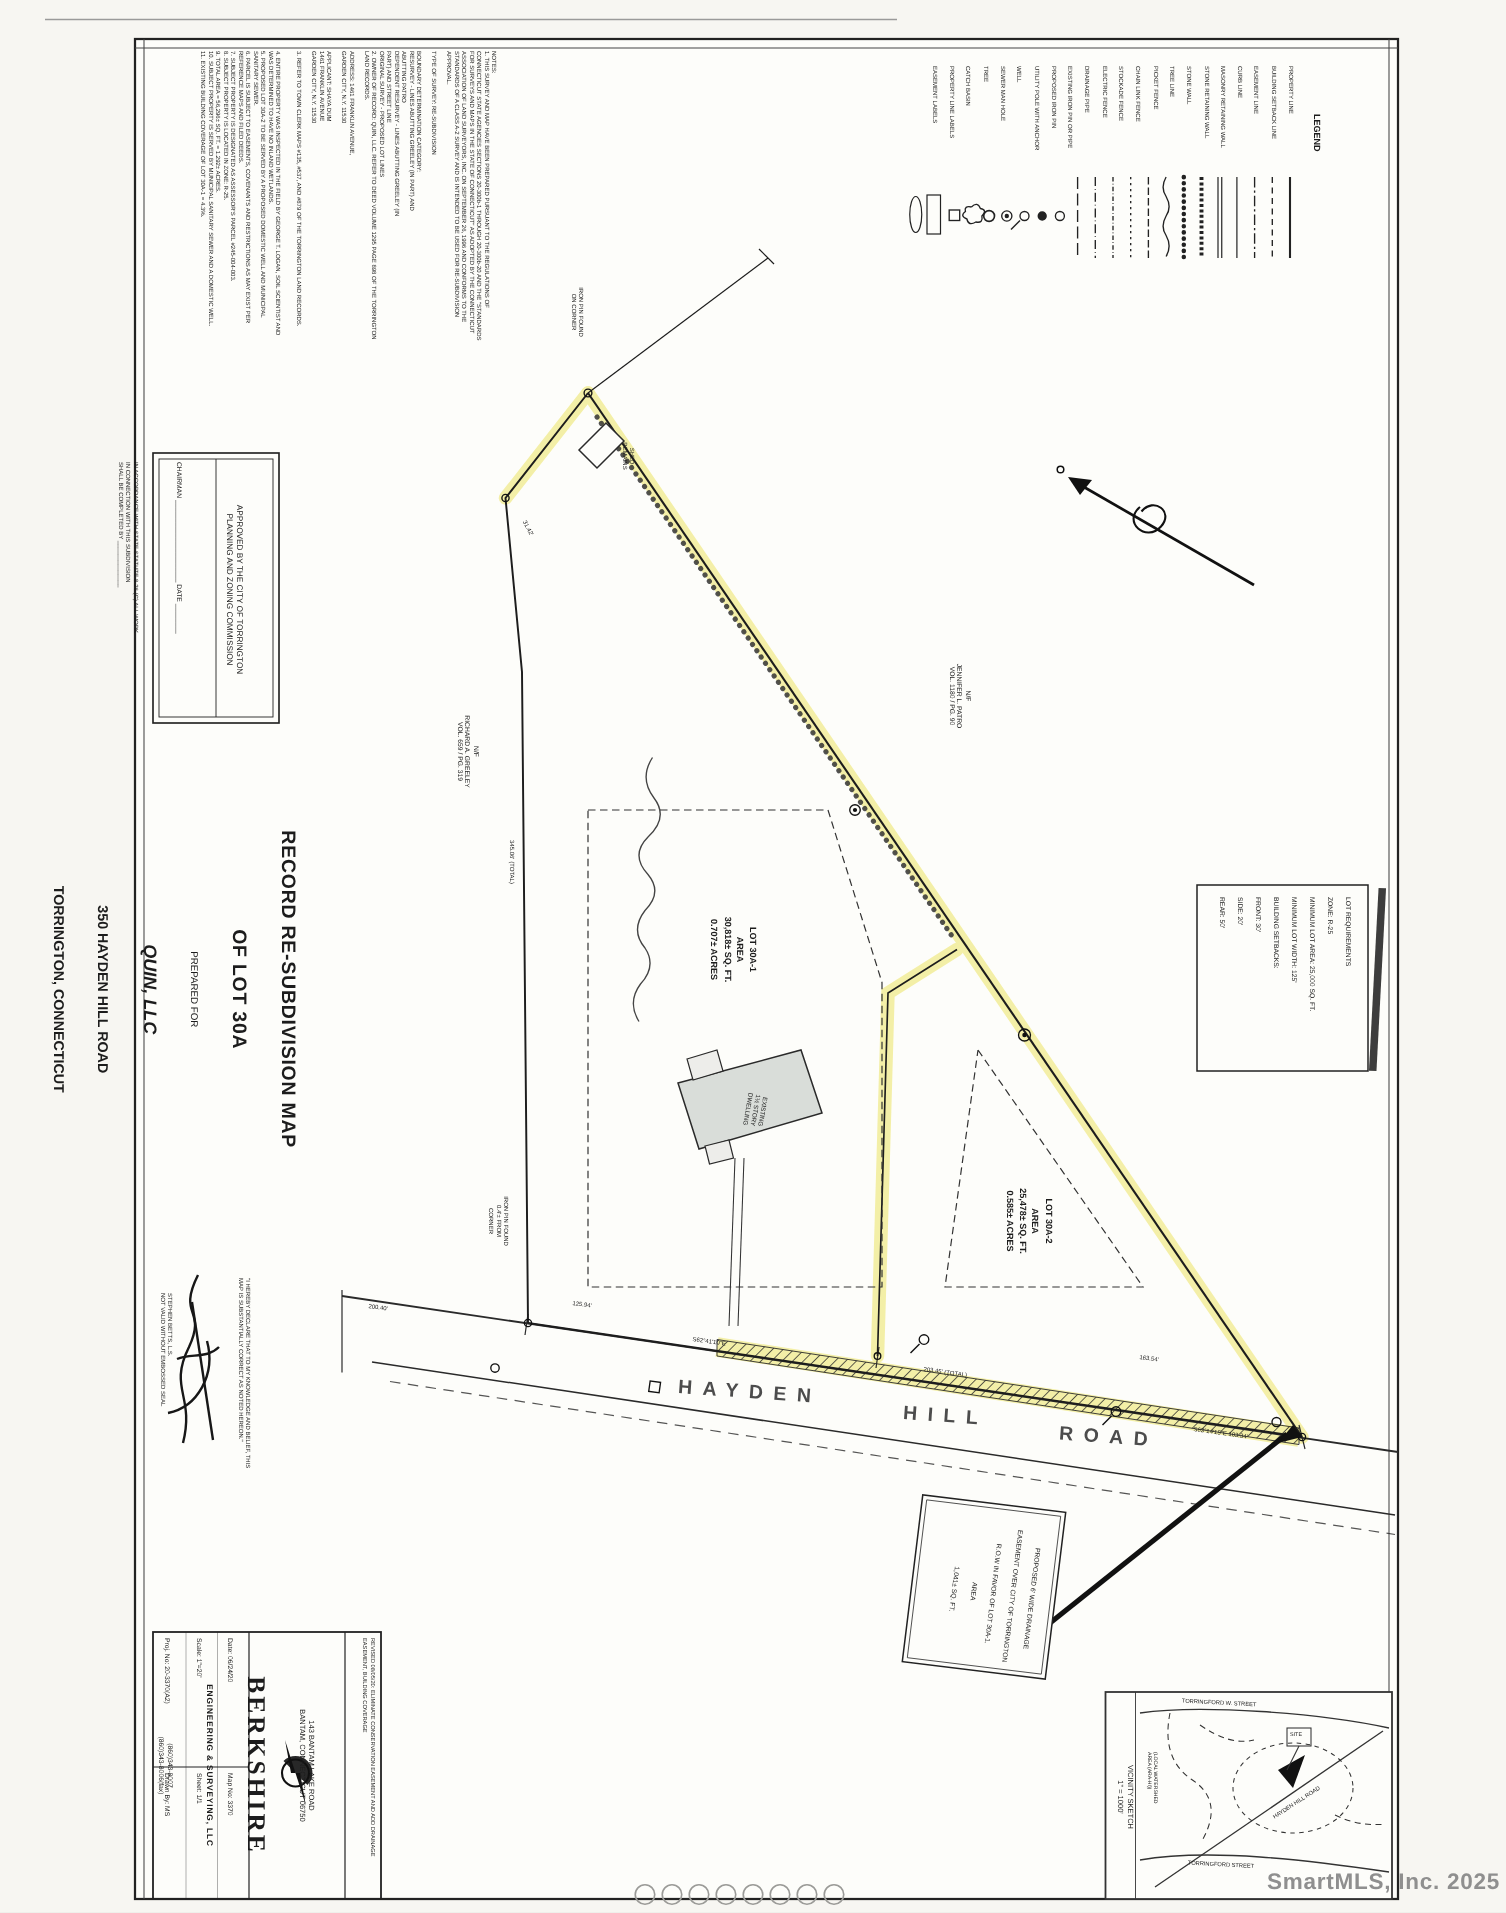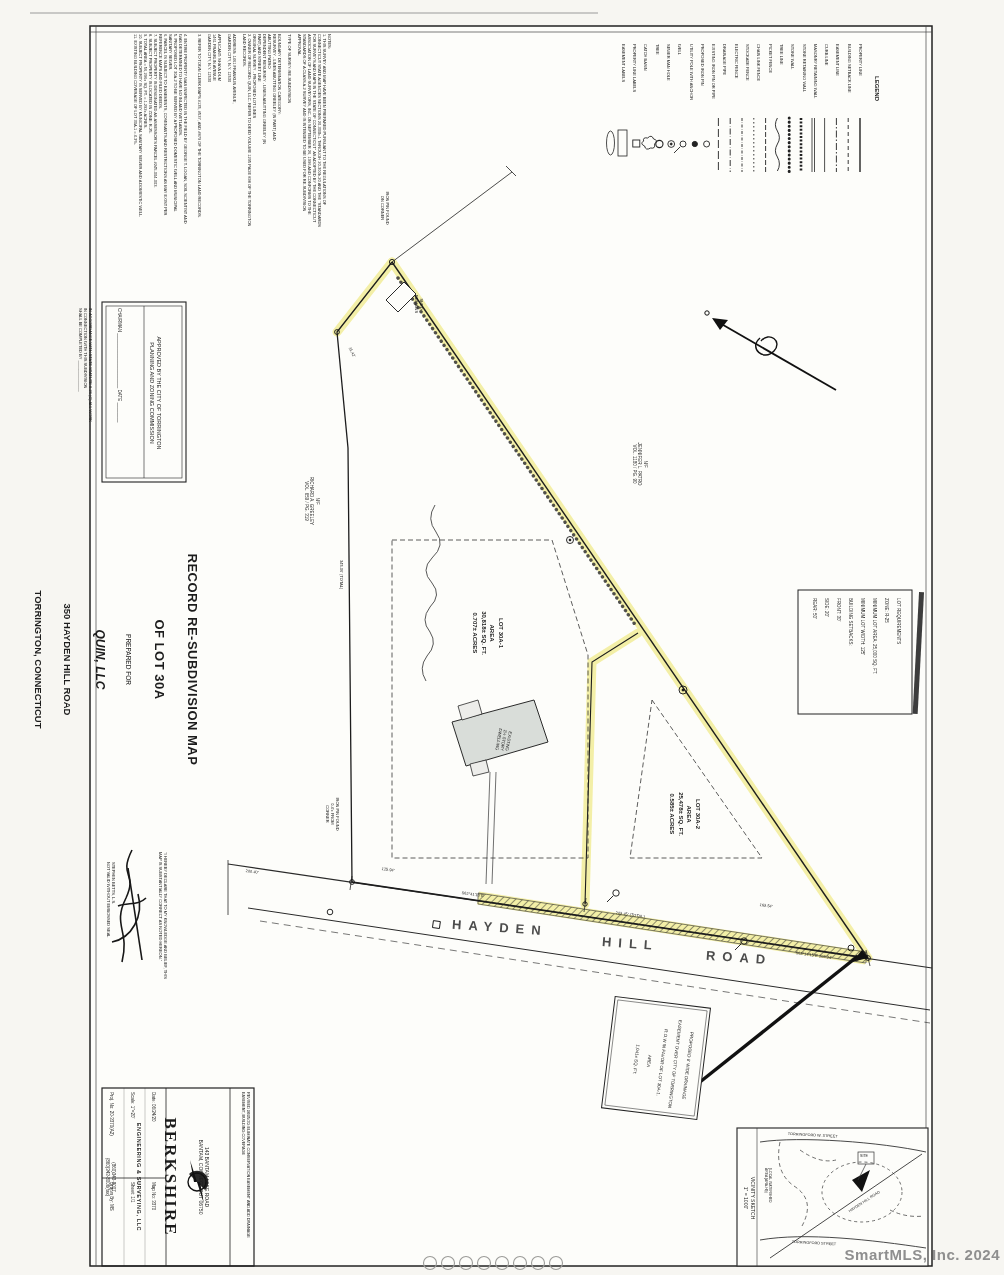--- a/index.html
+++ b/index.html
@@ -372,15 +372,15 @@
 
   <div class="rot90 ctr" style="left:756px;top:1158px;width:80px;font-size:5px;line-height:7px;">VICINITY SKETCH
 1" = 1000'</div>
   <div class="rot" style="left:788px;top:1132px;font-size:3.8px;transform:rotate(3deg);">TORRINGFORD  W.  STREET</div>
   <div class="rot" style="left:792px;top:1240px;font-size:3.8px;transform:rotate(3deg);">TORRINGFORD  STREET</div>
   <div class="rot" style="left:848px;top:1210px;font-size:3.8px;transform:rotate(-33deg);">HAYDEN HILL ROAD</div>
   <div class="rot" style="left:860px;top:1154px;font-size:3.6px;">SITE</div>
   <div class="rot90" style="left:772px;top:1168px;font-size:3.4px;line-height:4px;">(LOCAL WATERSHED
 AREA (ARA-HI))</div>
 
-  <div class="watermark">SmartMLS, Inc.  2024</div>
+  <div class="watermark">SmartMLS, Inc.  2025</div>
 
 </div>
 
 </body></html>

